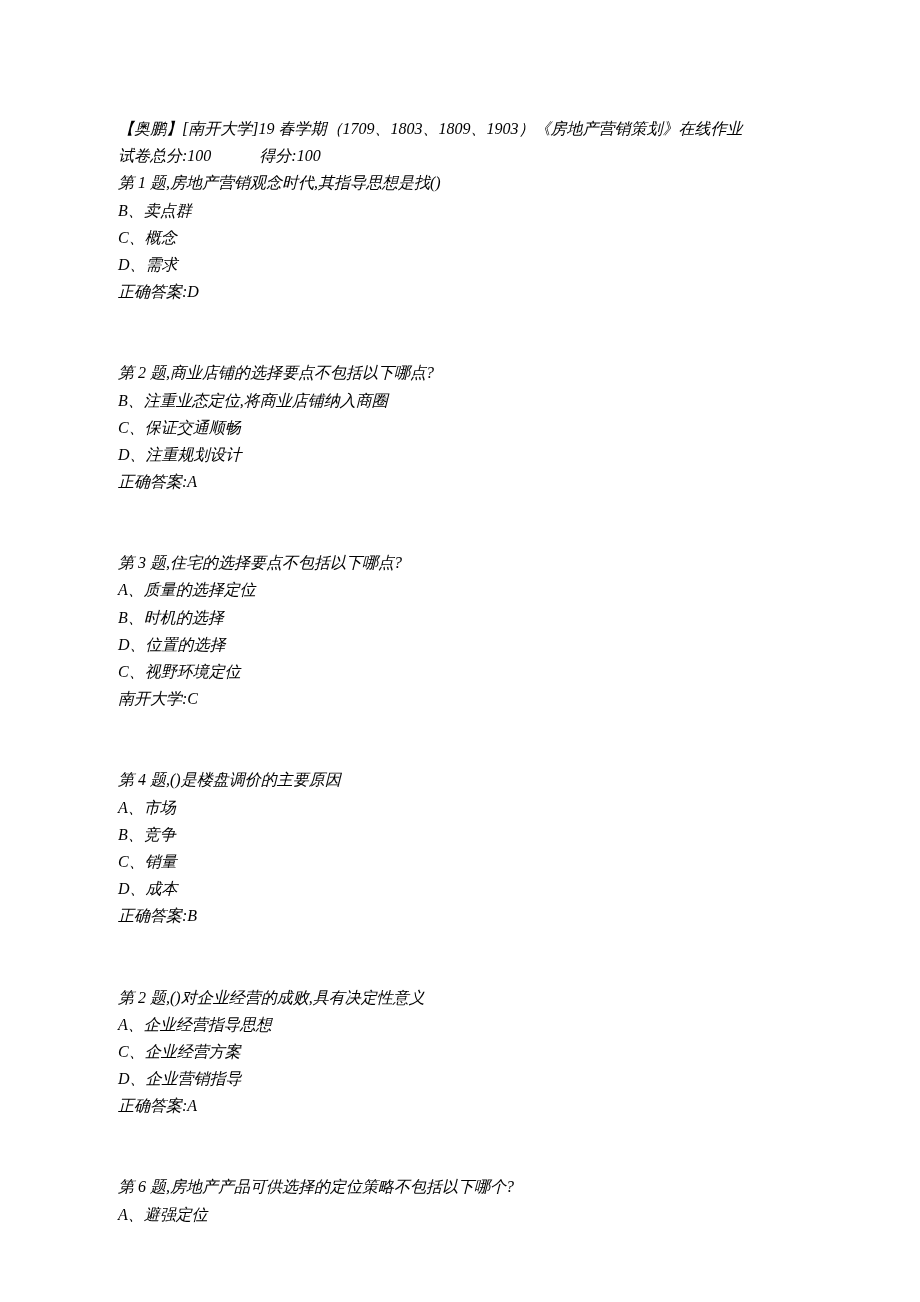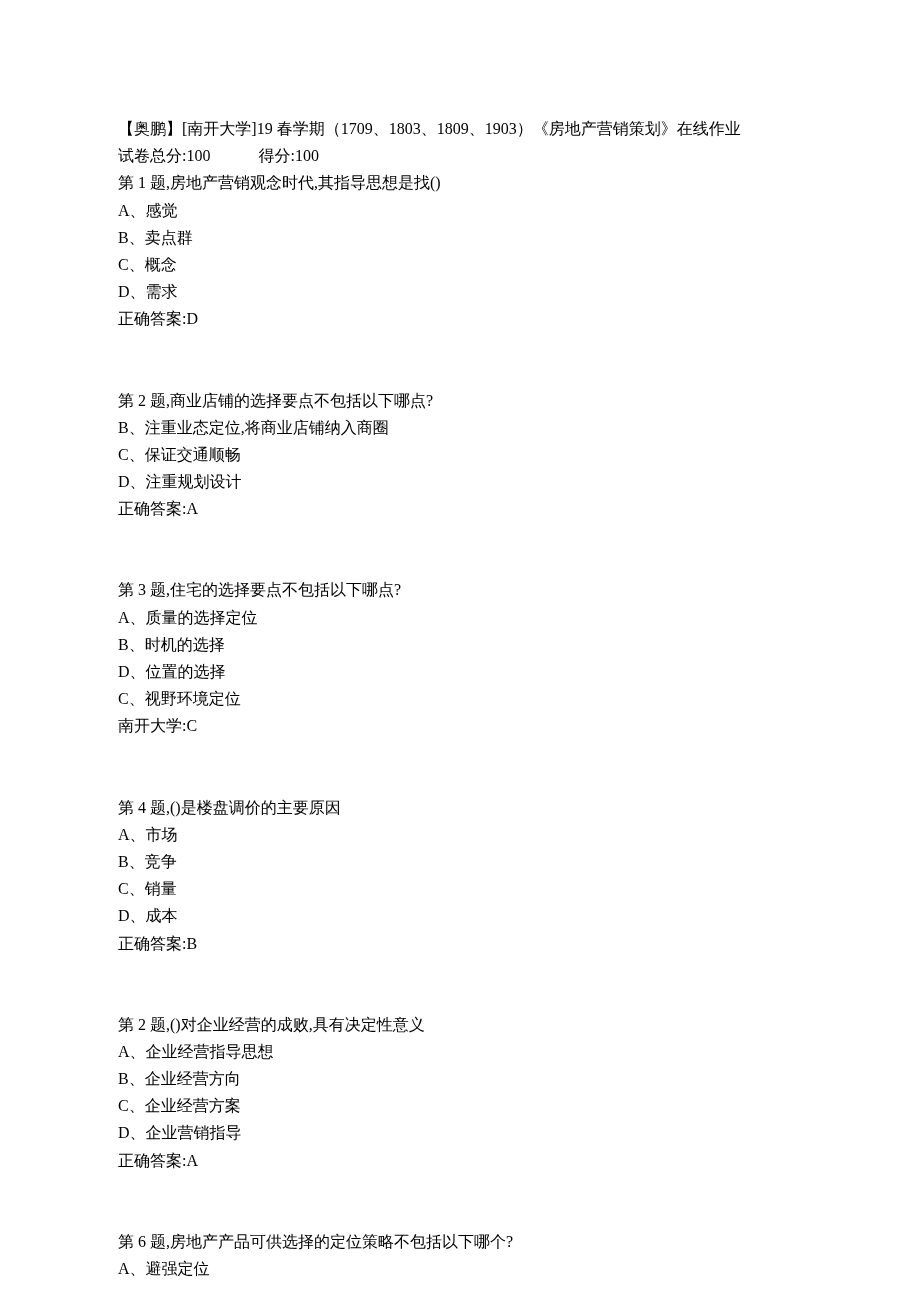--- a/index.html
+++ b/index.html
@@ -1,18 +1,19 @@
 <!DOCTYPE html>
 <html><head>
   <meta charset="utf-8">
   <style>
     * {
       margin: 0;
       padding: 0;
       box-sizing: border-box;
+      font-style: italic;
     }
     body {
       width: 920px;
       min-height: 1302px;
       background: #ffffff;
       font-family: "SimSun", "宋体", serif;
       font-size: 16px;
       color: #000000;
       line-height: 1.7;
       padding: 115px 118px 40px 118px;
@@ -40,21 +41,20 @@
 </head>
 <body>
 
 <div class="header-line line">【奥鹏】[南开大学]19 春学期（1709、1803、1809、1903）《房地产营销策划》在线作业</div>
 <div class="score-line line">
   <span>试卷总分:100</span><span class="sep"></span><span>得分:100</span>
 </div>
 
 <div class="question-block">
   <div class="line">第 1 题,房地产营销观念时代,其指导思想是找()</div>
-  <div class="line">A、感觉</div>
   <div class="line">B、卖点群</div>
   <div class="line">C、概念</div>
   <div class="line">D、需求</div>
   <div class="line">正确答案:D</div>
 </div>
 
 <div class="gap"></div>
 
 <div class="question-block">
   <div class="line">第 2 题,商业店铺的选择要点不包括以下哪点?</div>
@@ -84,21 +84,20 @@
   <div class="line">C、销量</div>
   <div class="line">D、成本</div>
   <div class="line">正确答案:B</div>
 </div>
 
 <div class="gap"></div>
 
 <div class="question-block">
   <div class="line">第 2 题,()对企业经营的成败,具有决定性意义</div>
   <div class="line">A、企业经营指导思想</div>
-  <div class="line">B、企业经营方向</div>
   <div class="line">C、企业经营方案</div>
   <div class="line">D、企业营销指导</div>
   <div class="line">正确答案:A</div>
 </div>
 
 <div class="gap"></div>
 
 <div class="question-block">
   <div class="line">第 6 题,房地产产品可供选择的定位策略不包括以下哪个?</div>
   <div class="line">A、避强定位</div>

